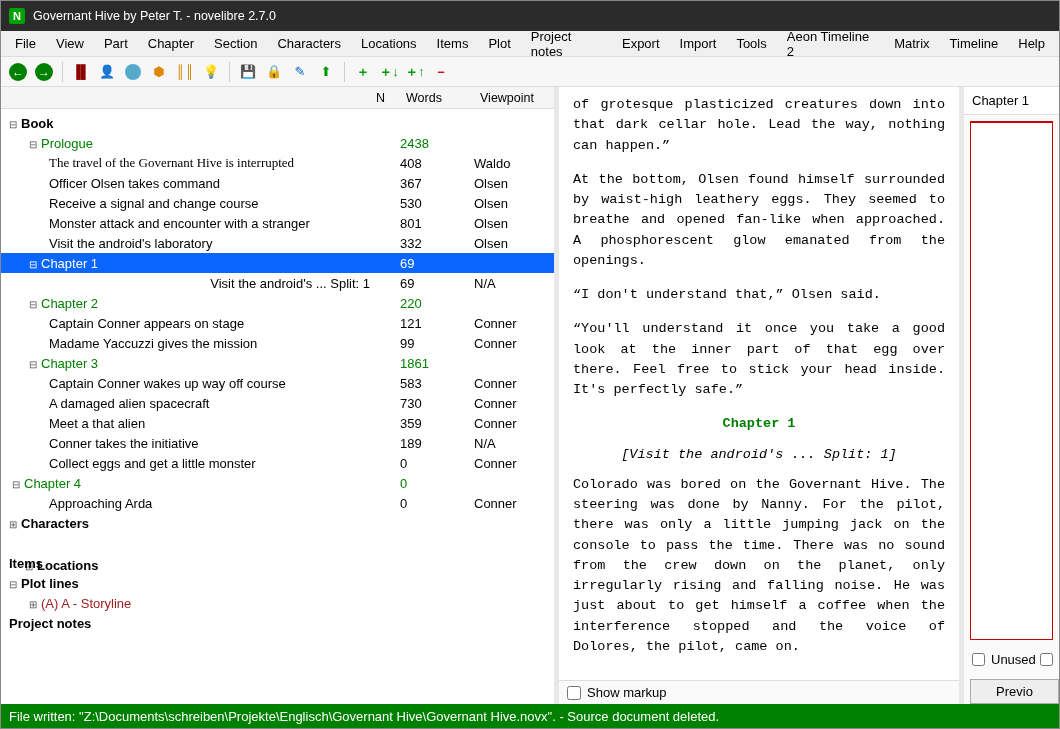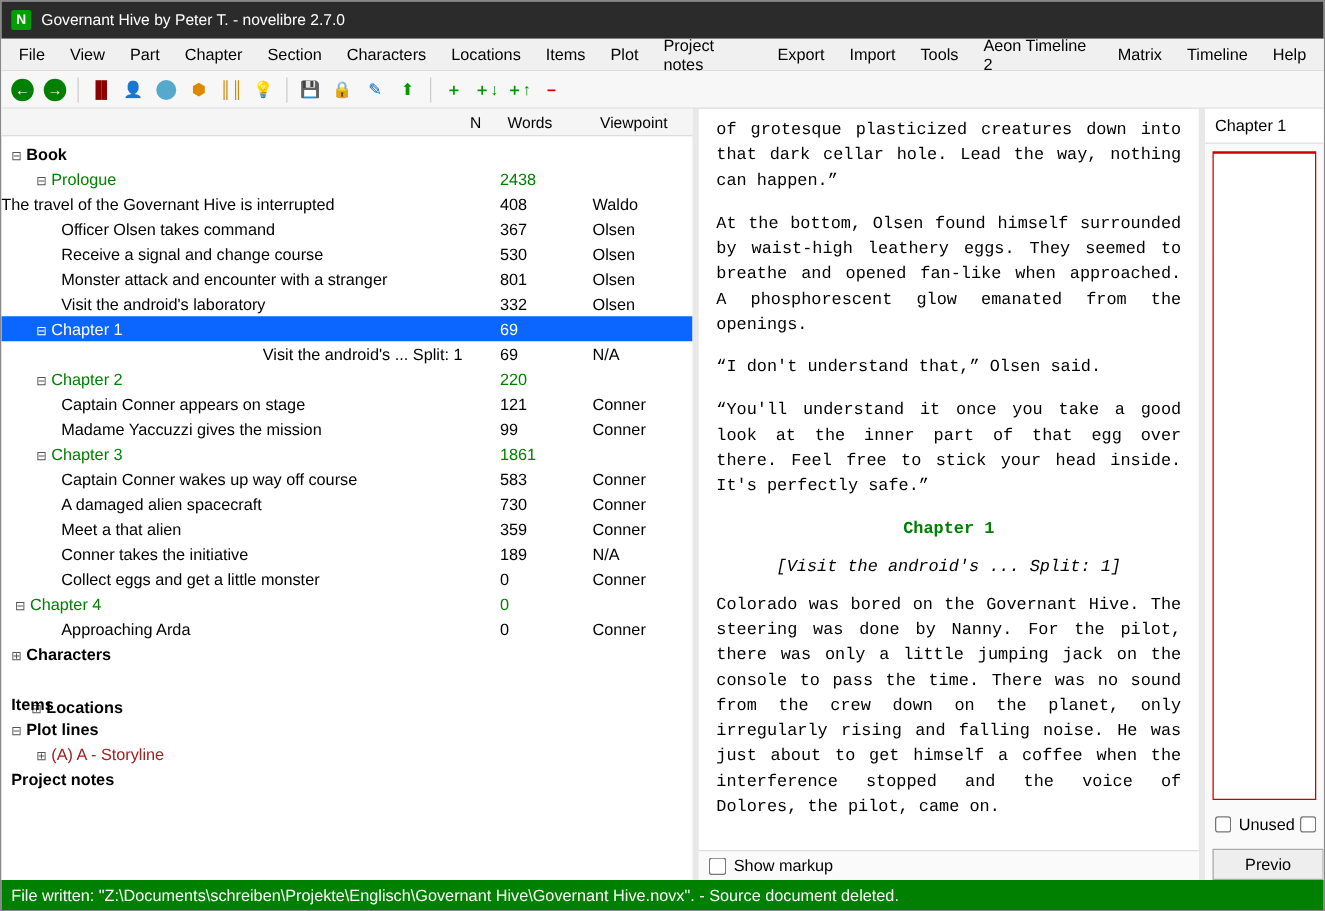--- a/index.html
+++ b/index.html
@@ -116,21 +116,21 @@
           <div class="words-col"></div>
           <div class="vp-col"></div>
         </div>
         <div class="tree-row">
           <div class="title-col" style="padding-left: 28px;"><span class="toggle">⊟</span><span class="chapter"> Prologue</span></div>
           <div class="n-col"></div>
           <div class="words-col chapter">2438</div>
           <div class="vp-col"></div>
         </div>
         <div class="tree-row">
-          <div class="title-col" style=""><span class="toggle"></span><span> The travel of the Governant Hive is interrupted</span></div>
+          <div class="title-col" style="padding-left: 48px; font-family: Liberation Serif, serif;"><span class="toggle"></span><span> The travel of the Governant Hive is interrupted</span></div>
           <div class="n-col"></div>
           <div class="words-col">408</div>
           <div class="vp-col">Waldo</div>
         </div>
         <div class="tree-row">
           <div class="title-col" style="padding-left: 48px;"><span class="toggle"></span><span> Officer Olsen takes command</span></div>
           <div class="n-col"></div>
           <div class="words-col">367</div>
           <div class="vp-col">Olsen</div>
         </div>

